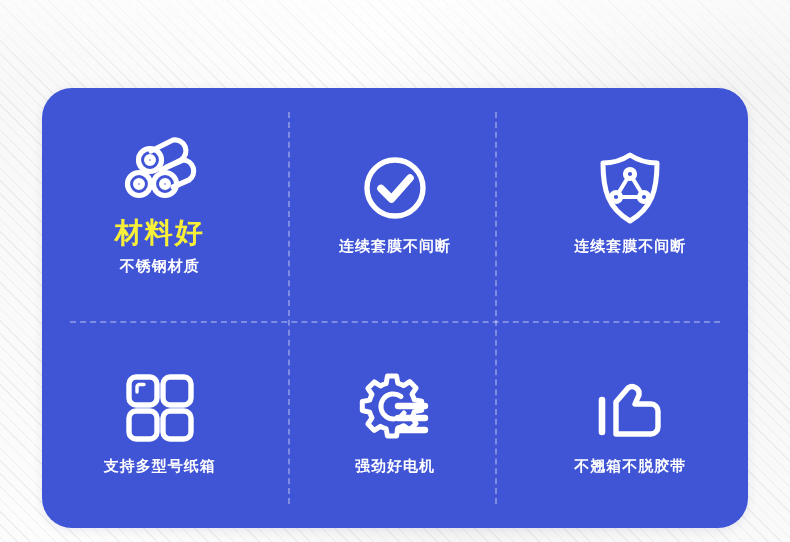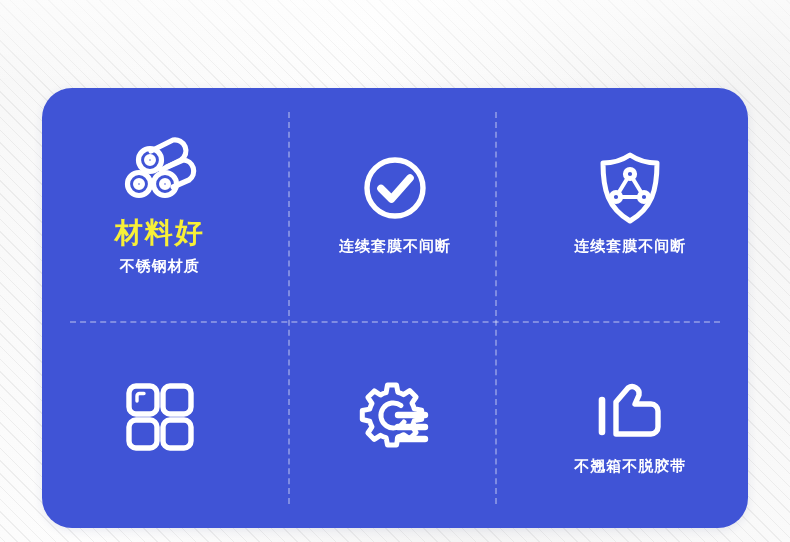--- a/index.html
+++ b/index.html
@@ -176,32 +176,34 @@
       <div class="cell">
         <div class="icon-wrap">
           <svg width="72" height="72" viewBox="0 0 72 72" fill="none" stroke="#ffffff" stroke-width="5.4" stroke-linecap="round" stroke-linejoin="round">
             <rect x="5" y="5" width="28" height="28" rx="7"></rect>
             <rect x="39" y="5" width="28" height="28" rx="7"></rect>
             <rect x="5" y="39" width="28" height="28" rx="7"></rect>
             <rect x="39" y="39" width="28" height="28" rx="7"></rect>
             <path d="M13 20 L13 15 A2.5 2.5 0 0 1 15.5 12.5 L20 12.5" stroke-width="3.4"></path>
           </svg>
         </div>
+        <p class="sub">支持多型号纸箱</p>
       </div>
 
       <div class="cell">
         <div class="icon-wrap">
           <svg width="76" height="72" viewBox="0 0 76 72" fill="none" stroke="#ffffff" stroke-width="5" stroke-linecap="round" stroke-linejoin="round">
             <path d="M30.5 4 h9 l1.4 7.4 a22 22 0 0 1 5.6 2.3 l6.2 -4.1 6.4 6.4 -4.1 6.2 a22 22 0 0 1 2.3 5.6 l7.4 1.4 v9 l-7.4 1.4 a22 22 0 0 1 -2.3 5.6 l4.1 6.2 -6.4 6.4 -6.2 -4.1 a22 22 0 0 1 -5.6 2.3 L39.5 64 h-9 l-1.4 -7.4 a22 22 0 0 1 -5.6 -2.3 l-6.2 4.1 -6.4 -6.4 4.1 -6.2 a22 22 0 0 1 -2.3 -5.6 L5.3 38.5 v-9 l7.4 -1.4 a22 22 0 0 1 2.3 -5.6 L10.9 16.3 l6.4 -6.4 6.2 4.1 a22 22 0 0 1 5.6 -2.3 Z"></path>
             <path d="M44 24.5 A12.5 12.5 0 1 0 47 41" stroke-width="5"></path>
             <path d="M41 34 h27" stroke-width="6.4"></path>
             <path d="M41 46 h27" stroke-width="6.4"></path>
             <path d="M41 58 h27" stroke-width="6.4"></path>
           </svg>
         </div>
+        <p class="sub">强劲好电机</p>
       </div>
 
       <div class="cell">
         <div class="icon-wrap">
           <svg width="72" height="72" viewBox="0 0 72 72" fill="none" stroke="#ffffff" stroke-width="5.4" stroke-linecap="round" stroke-linejoin="round">
             <path d="M8 28 L8 60" stroke-width="6.6"></path>
             <path d="M22 62 L22 30 L34 16 A7 7 0 0 1 45 23 L41 32 L57 32 A7 7 0 0 1 64 39 L64 55 A7 7 0 0 1 57 62 Z"></path>
           </svg>
         </div>
         <p class="sub">不翘箱不脱胶带</p>

